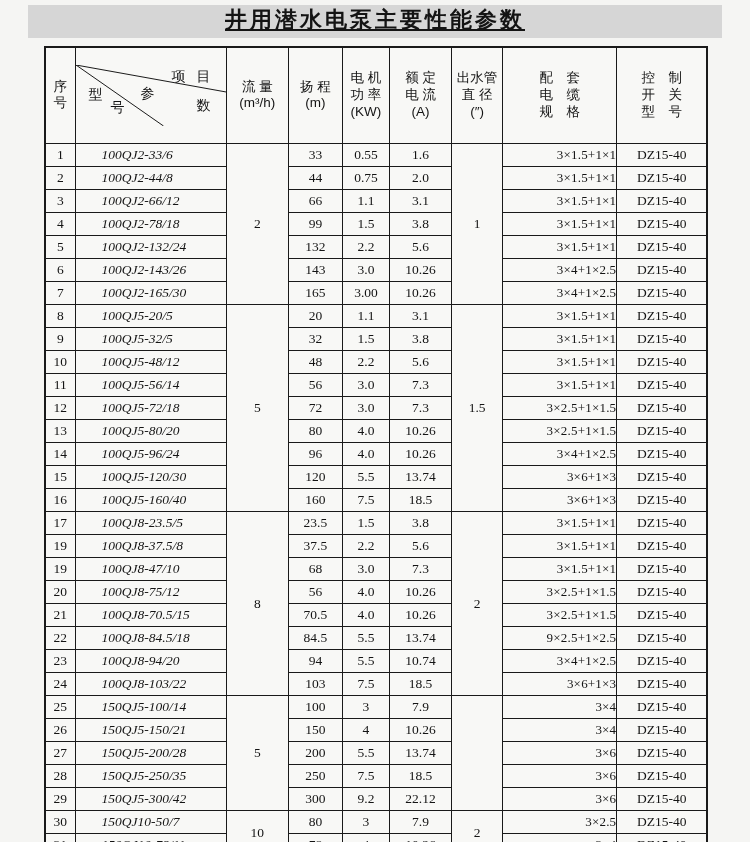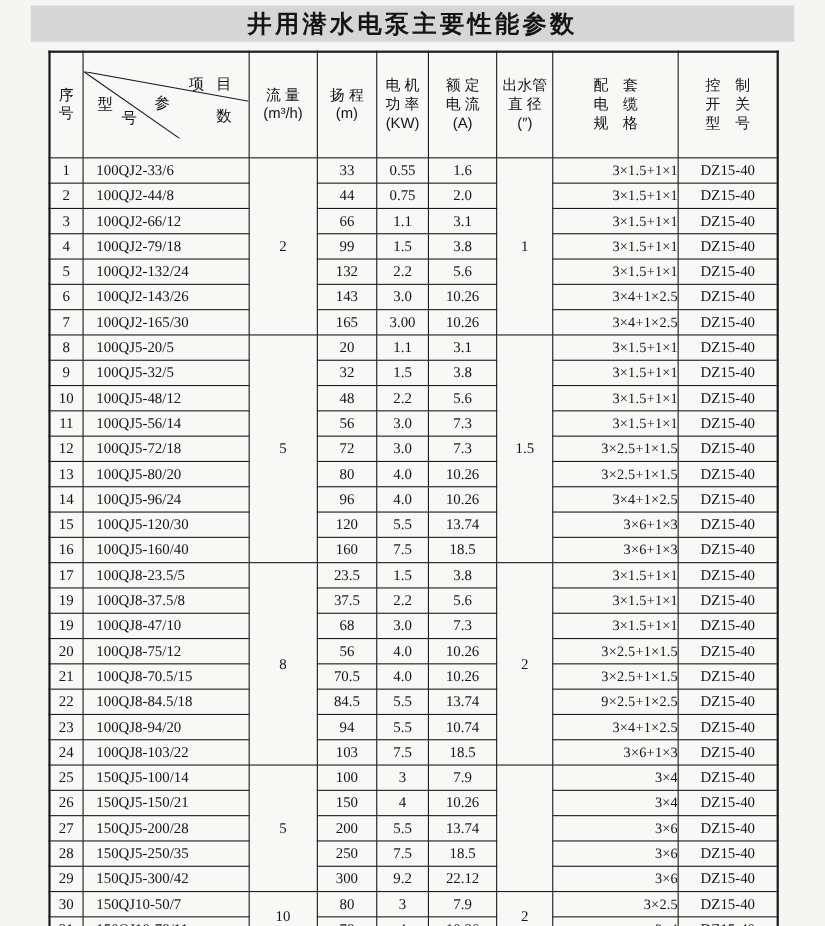--- a/index.html
+++ b/index.html
@@ -7,21 +7,21 @@
     width:750px; height:842px;
     background:#f5f5f3;
     font-family:"Liberation Serif","DejaVu Serif",serif;
     color:#141414;
   }
   .page { position:relative; width:750px; height:842px; overflow:hidden; }
 
   .title-bar {
     position:absolute; left:28px; top:5px; width:694px; height:33px;
     background:#d6d6d6;
-    display:flex; align-items:center; justify-content:center;
+    display:flex; align-items:flex-start; justify-content:center;text-decoration:underline;
   }
   .title-bar .title-text {
     font-size:22px; font-weight:bold; letter-spacing:3px;
     font-family:"Liberation Sans","DejaVu Sans",sans-serif;
   }
 
   table.main-table {
     position:absolute; left:44px; top:46px;
     width:664px;
     border-collapse:collapse; table-layout:fixed;
@@ -35,21 +35,21 @@
     overflow:hidden;
   }
   thead tr { height:61px; }
   tbody tr { height:23px; }
   thead th {
     font-weight:normal; font-size:13.5px; line-height:1.25;
     white-space:pre-line;
     font-family:"Liberation Sans","DejaVu Sans",sans-serif;
   }
   tbody td { font-size:13.5px; line-height:1; }
-  td.c-model { text-align:left; padding-left:12px; }
+  td.c-model { text-align:left; padding-left:26px;font-style:italic; }
   td.c-cable { font-size:13px; letter-spacing:0.2px;text-align:right; }
 
   
   .diag { position:relative; width:100%; height:61px; }
   .diag svg { position:absolute; left:0; top:0; width:100%; height:100%; }
   .diag .dch {
     position:absolute; font-size:14px; line-height:14px;
     font-family:"Liberation Sans","DejaVu Sans",sans-serif;
   }
   .d-item1  { left:96px;  top:4px;  }
@@ -144,21 +144,21 @@
           <td class="c-no">3</td>
           <td class="c-model">100QJ2-66/12</td>
           <td class="c-num">66</td>
           <td class="c-num">1.1</td>
           <td class="c-num">3.1</td>
           <td class="c-cable">3×1.5+1×1</td>
           <td class="c-switch">DZ15-40</td>
         </tr>
         <tr>
           <td class="c-no">4</td>
-          <td class="c-model">100QJ2-79/18</td>
+          <td class="c-model">100QJ2-78/18</td>
           <td class="c-num">99</td>
           <td class="c-num">1.5</td>
           <td class="c-num">3.8</td>
           <td class="c-cable">3×1.5+1×1</td>
           <td class="c-switch">DZ15-40</td>
         </tr>
         <tr>
           <td class="c-no">5</td>
           <td class="c-model">100QJ2-132/24</td>
           <td class="c-num">132</td>

